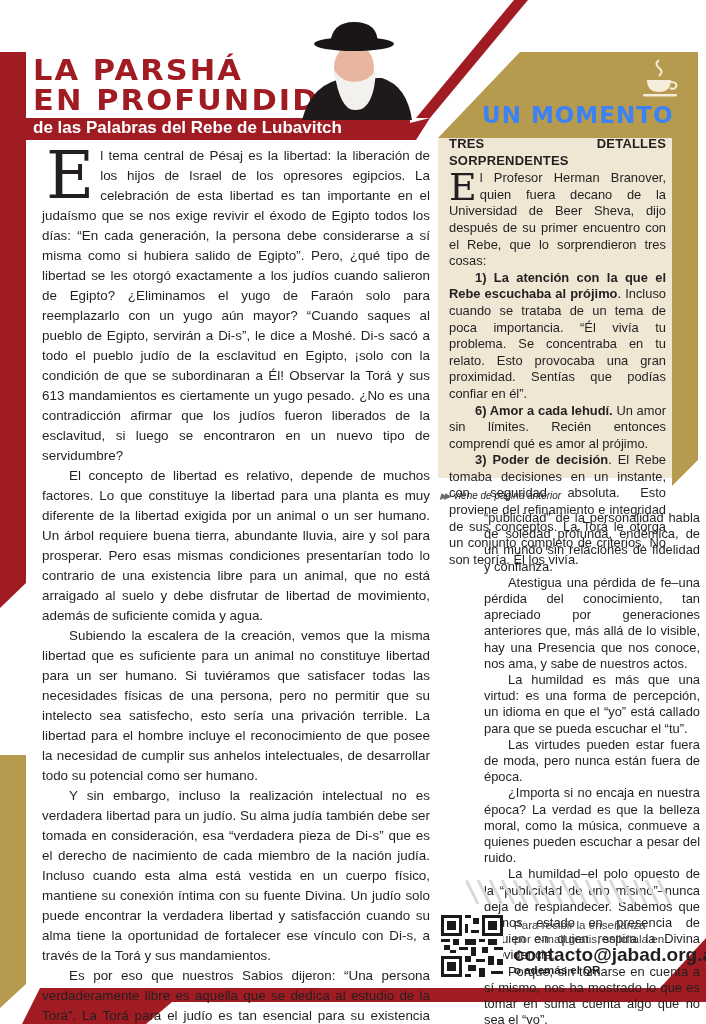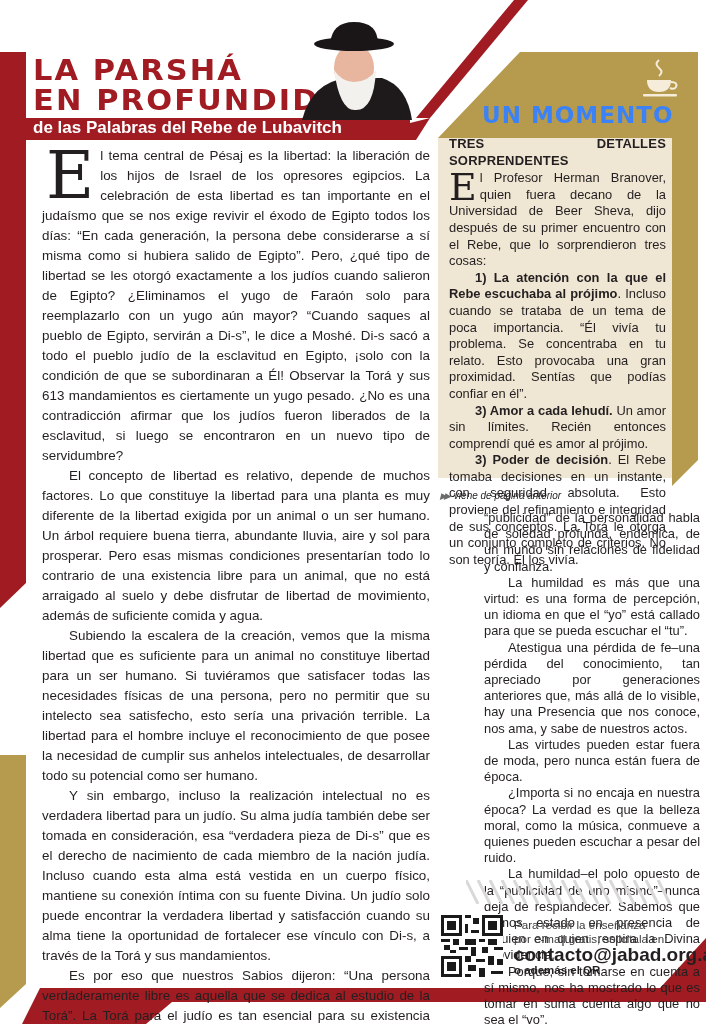--- a/index.html
+++ b/index.html
@@ -98,32 +98,32 @@
   <path d="M6 22 H30 Q30 34 18 34 Q6 34 6 22 Z" fill="#f5ecd9"></path>
   <path d="M30 24 Q37 24 35 29 Q33 32 29 30" stroke="#f5ecd9" stroke-width="2" fill="none"></path>
   <rect x="2" y="36" width="34" height="2.5" rx="1" fill="#f5ecd9"></rect>
 </svg>
 <div class="momento-title">UN MOMENTO</div>
 
 <div class="momento-body">
   <div class="momento-heading">TRES DETALLES SORPRENDENTES</div>
   <p class="first"><span class="dropcap-sm">E</span><span>l Profesor Herman Branover, quien fuera decano de la Universidad de Beer Sheva, dijo después de su primer encuentro con el Rebe, que lo sorprendieron tres cosas:</span></p>
   <p><b>1) La atención con la que el Rebe escuchaba al prójimo</b><span>. Incluso cuando se trataba de un tema de poca importancia. “Él vivía tu problema. Se concentraba en tu relato. Esto provocaba una gran proximidad. Sentías que podías confiar en él”.</span></p>
-  <p><b>3) Amor a cada Iehudí.</b><span> Un amor sin límites. Recién entonces comprendí qué es amor al prójimo.</span></p>
+  <p><b>6) Amor a cada Iehudí.</b><span> Un amor sin límites. Recién entonces comprendí qué es amor al prójimo.</span></p>
   <p><b>3) Poder de decisión</b><span>. El Rebe tomaba decisiones en un instante, con seguridad absoluta. Esto proviene del refinamiento e integridad de sus conceptos. La Torá le otorga un conjunto completo de criterios. No son teoría. Él los vivía.</span></p>
 </div>
 
 <div class="continued">
   <span class="arrow">▶▶</span>
   <span>viene de página anterior</span>
 </div>
 <div class="right-col">
   <p class="first">“publicidad” de la personalidad habla de soledad profunda, endémica, de un mundo sin relaciones de fidelidad y confianza.</p>
+  <p>Atestigua una pérdida de fe–una pérdida del conocimiento, tan apreciado por generaciones anteriores que, más allá de lo visible, hay una Presencia que nos conoce, nos ama, y sabe de nuestros actos.</p>
   <p>La humildad es más que una virtud: es una forma de percepción, un idioma en que el “yo” está callado para que se pueda escuchar el “tu”.</p>
-  <p>Atestigua una pérdida de fe–una pérdida del conocimiento, tan apreciado por generaciones anteriores que, más allá de lo visible, hay una Presencia que nos conoce, nos ama, y sabe de nuestros actos.</p>
   <p>Las virtudes pueden estar fuera de moda, pero nunca están fuera de época.</p>
   <p>¿Importa si no encaja en nuestra época? La verdad es que la belleza moral, como la música, conmueve a quienes pueden escuchar a pesar del ruido.</p>
   <p>La humildad–el polo opuesto de la “publicidad de uno mismo”–nunca deja de resplandecer. Sabemos que hemos estado en presencia de alguien en quien respira la Divina Providencia.</p>
   <p>Porque, sin tomarse en cuenta a sí mismo, nos ha mostrado lo que es tomar en suma cuenta algo que no sea el “yo”.</p>
 </div>
 
 <svg class="stripes" viewBox="0 0 214 24">
   <g stroke="#d9d9d9" stroke-width="3">
     <line x1="0" y1="0" x2="12" y2="24"></line>
       <line x1="12" y1="0" x2="24" y2="24"></line>

